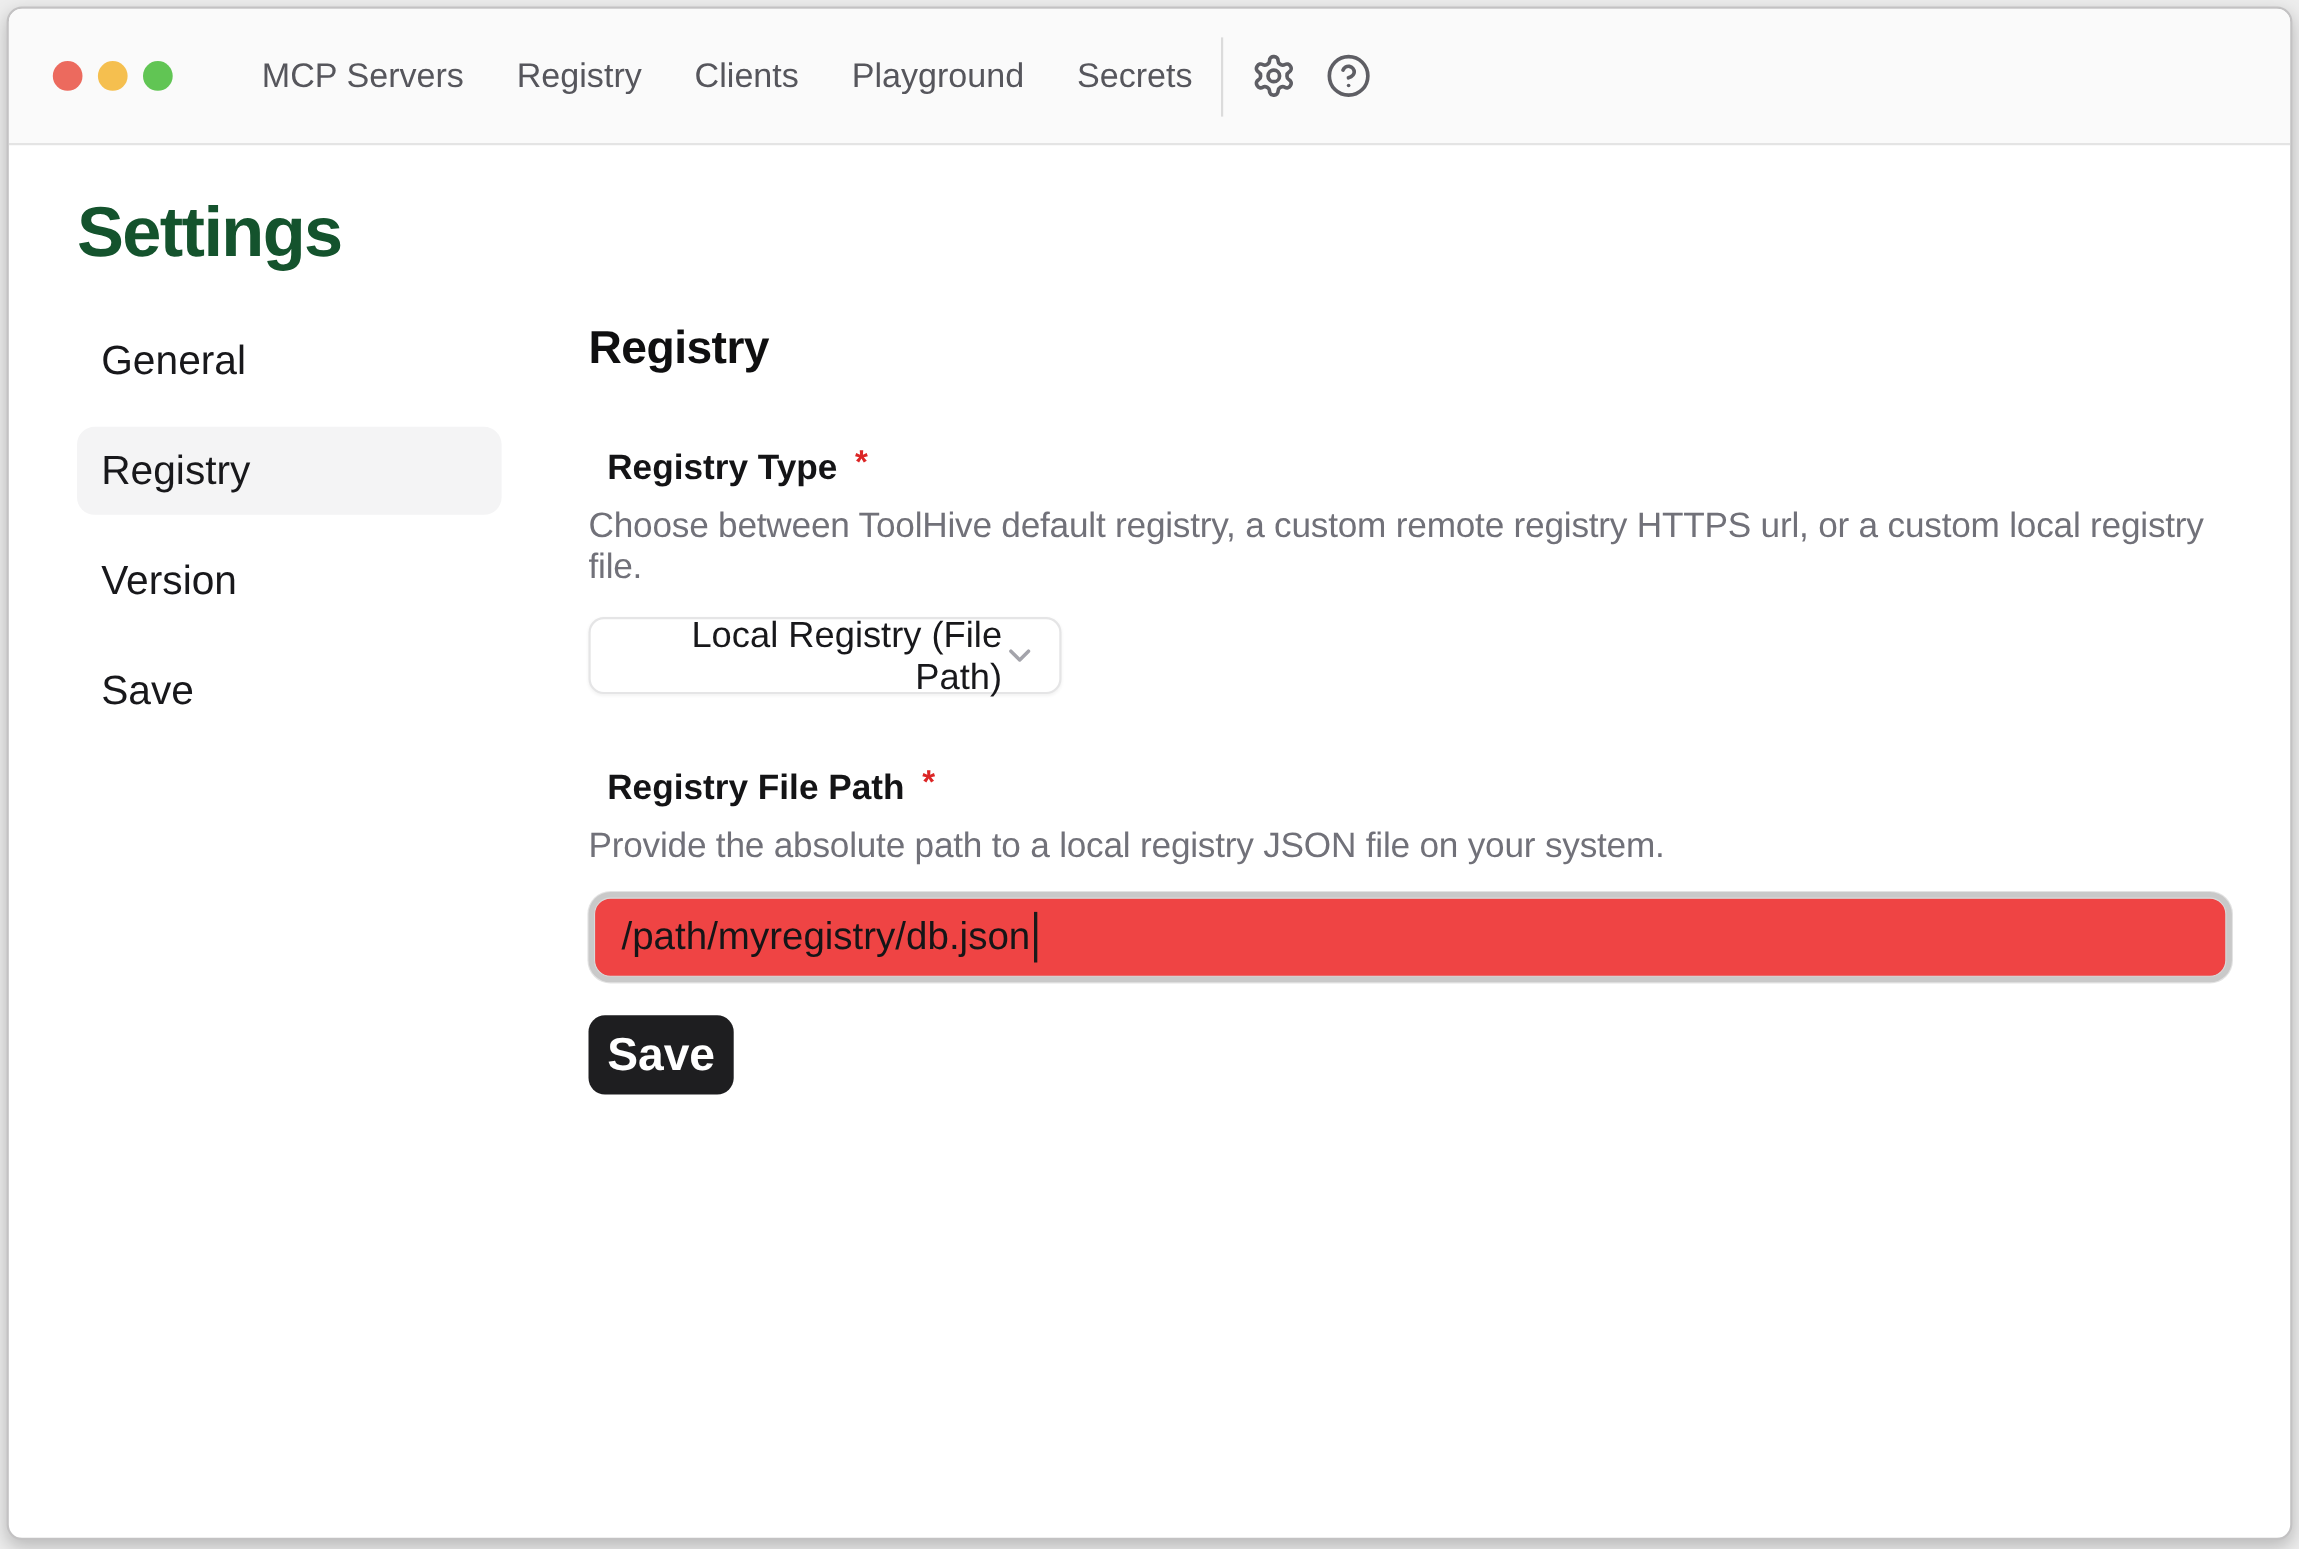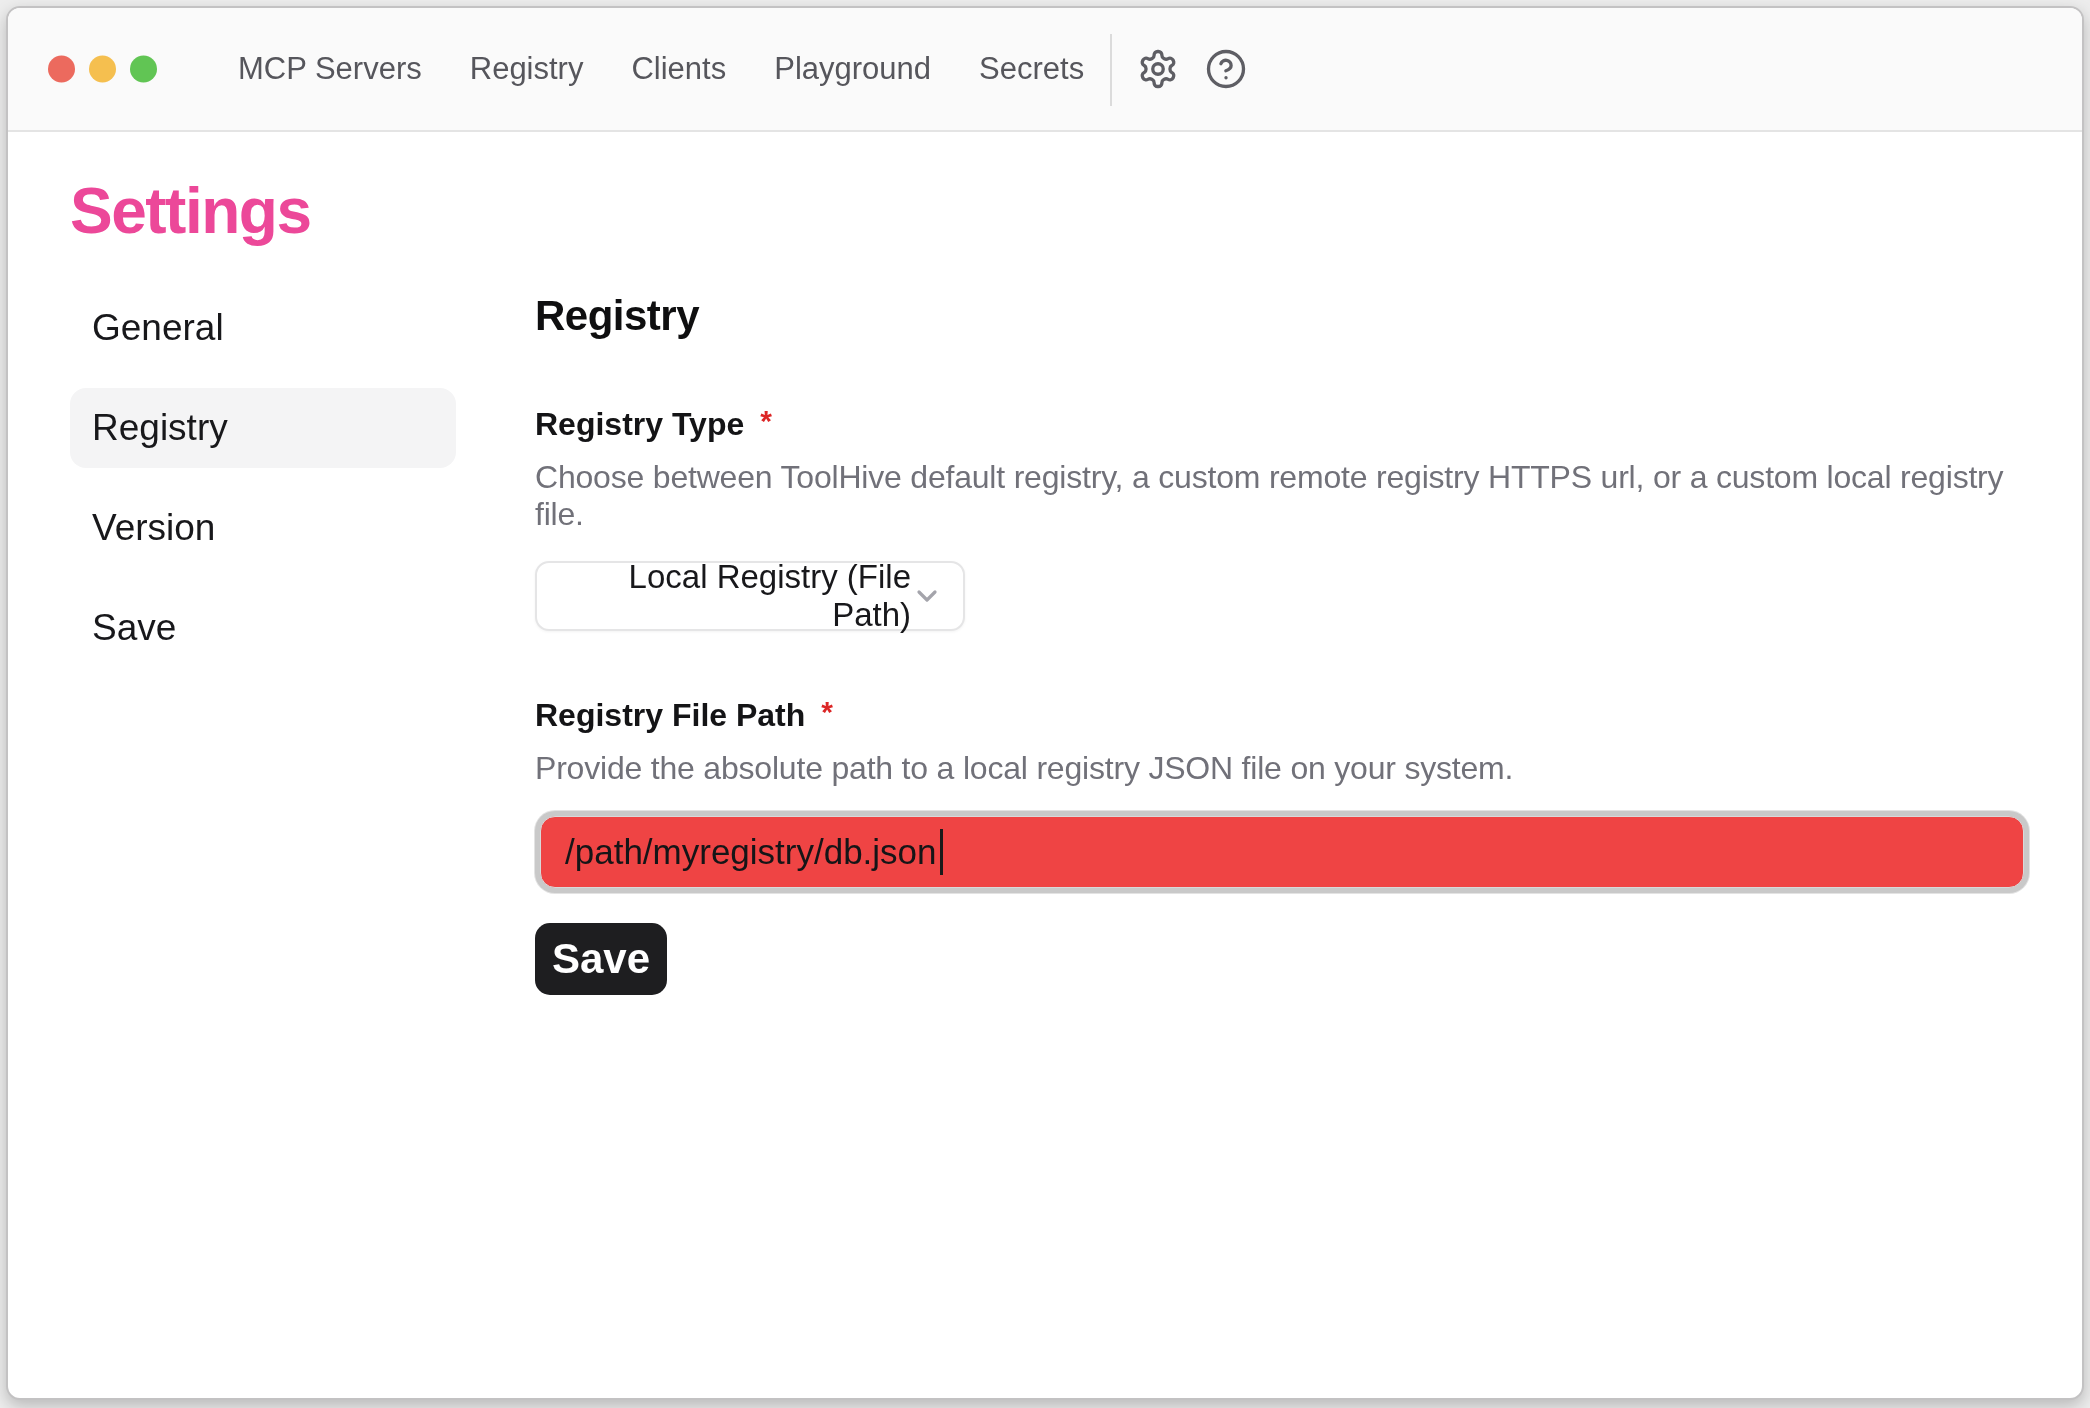--- a/index.html
+++ b/index.html
@@ -24,33 +24,33 @@
     gap:48px;font-size:31px;color:#56565c;}
   .nav-item{cursor:default;white-space:nowrap;}
   .tb-divider{position:absolute;left:1102px;top:26px;width:2px;height:72px;background:#dbdbdb;}
   .tb-icons{position:absolute;left:1128px;top:0;height:100%;display:flex;align-items:center;gap:24px;}
   .tb-icon-btn{width:44px;height:44px;display:flex;align-items:center;justify-content:center;color:#5e5e64;}
   .tb-icon-btn svg{width:42px;height:42px;stroke:#5e5e64;fill:none;stroke-width:1.9;
     stroke-linecap:round;stroke-linejoin:round;}
 
   
   .page-title{position:absolute;left:62px;top:166px;margin:0;font-size:64px;
-    font-weight:700;letter-spacing:-1.5px;color:#ec4899;}
+    font-weight:700;letter-spacing:-1.5px;color:#14532d;}
 
   
   .settings-sidebar{position:absolute;left:62px;top:280px;width:386px;}
   .sidebar-item{height:80px;display:flex;align-items:center;padding:0 22px;
     margin-bottom:20px;border-radius:16px;font-size:37px;font-weight:500;color:#18181b;}
   .sidebar-item.selected{background:#f4f4f5;}
 
   
   .settings-main{position:absolute;left:527px;top:284px;width:1494px;}
   .section-title{margin:0;font-size:42px;font-weight:700;letter-spacing:-0.5px;color:#0f0f10;}
   .field-label{margin-top:66px;font-size:32px;font-weight:700;color:#141416;
-    display:flex;align-items:flex-start;}
+    display:flex;align-items:flex-start;margin-left:17px;}
   .required-asterisk{color:#dc2626;font-size:30px;margin-left:16px;margin-top:-2px;}
   .field-desc{margin-top:16px;font-size:32px;color:#717179;letter-spacing:-0.2px;}
 
   .select-control{margin-top:28px;width:430px;height:70px;background:#fff;
     border:2px solid #e5e5e6;border-radius:14px;display:flex;align-items:center;
     justify-content:space-between;padding:0 20px 0 26px;font-size:33px;color:#18181b;
     box-shadow:0 1px 3px rgba(0,0,0,.05);cursor:default;text-align:right;}
   .select-control svg{width:32px;height:32px;stroke:#a4a4ab;fill:none;stroke-width:2.4;
     stroke-linecap:round;stroke-linejoin:round;flex:0 0 auto;}
 

